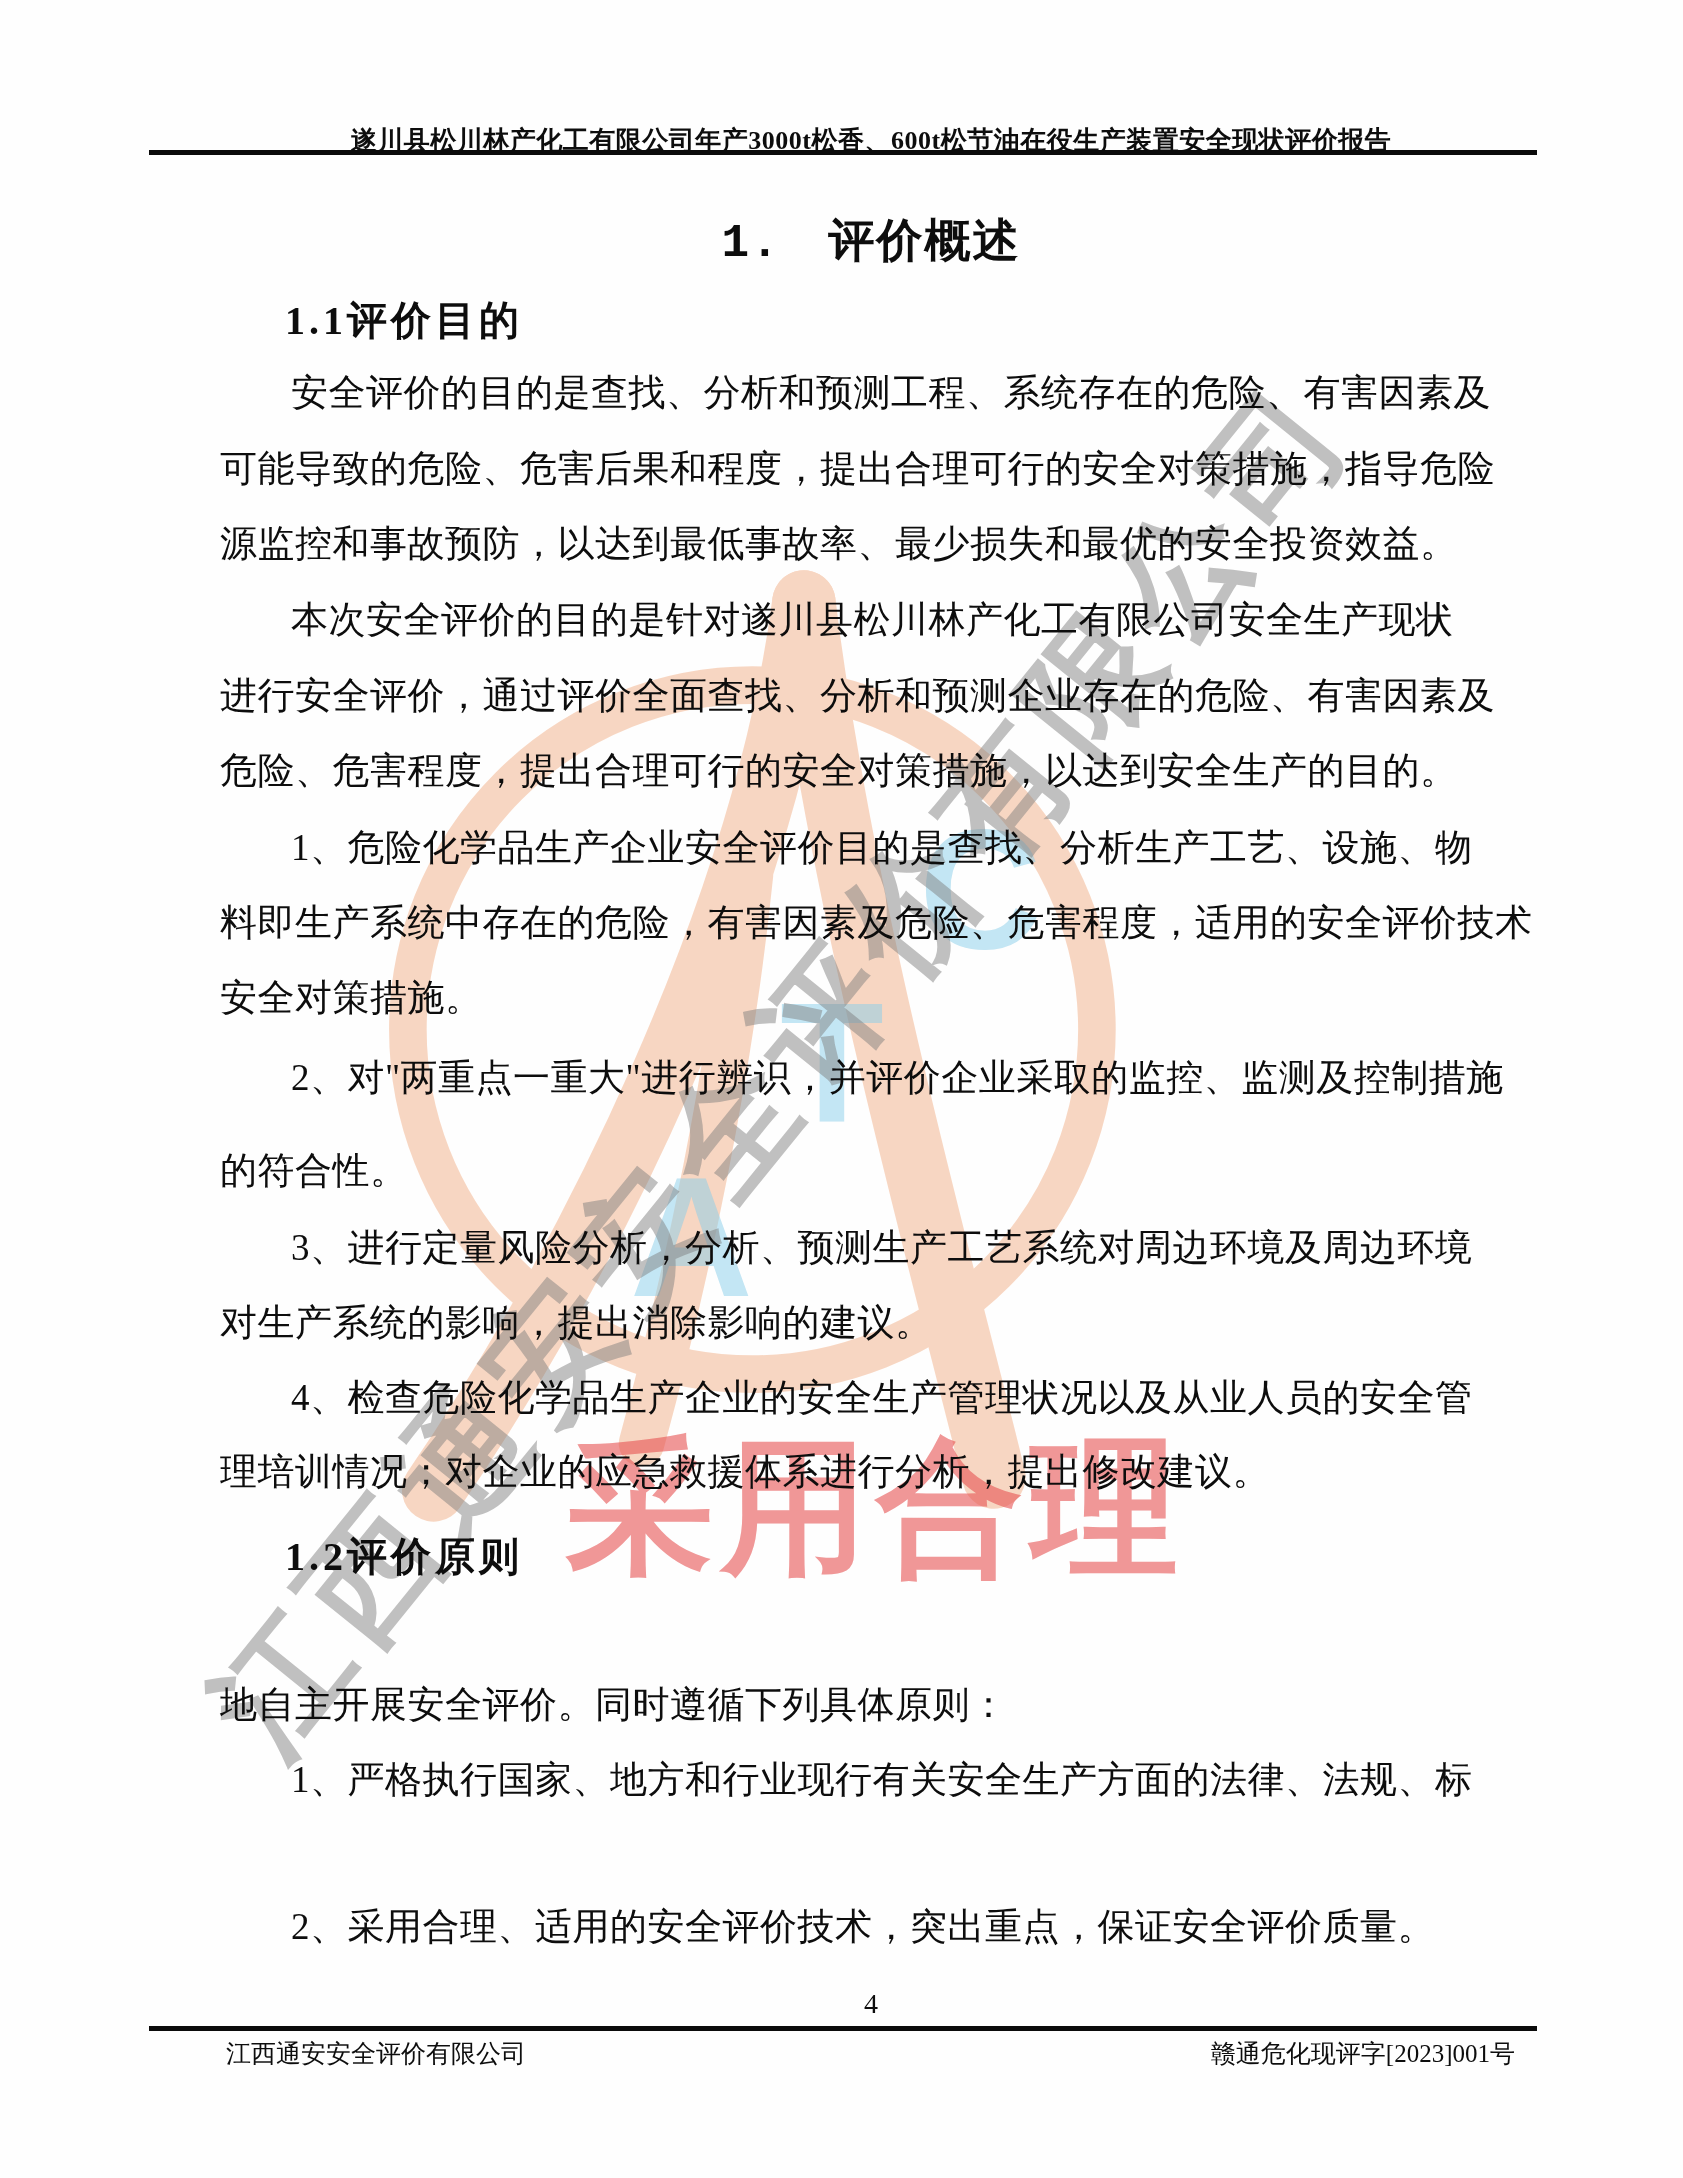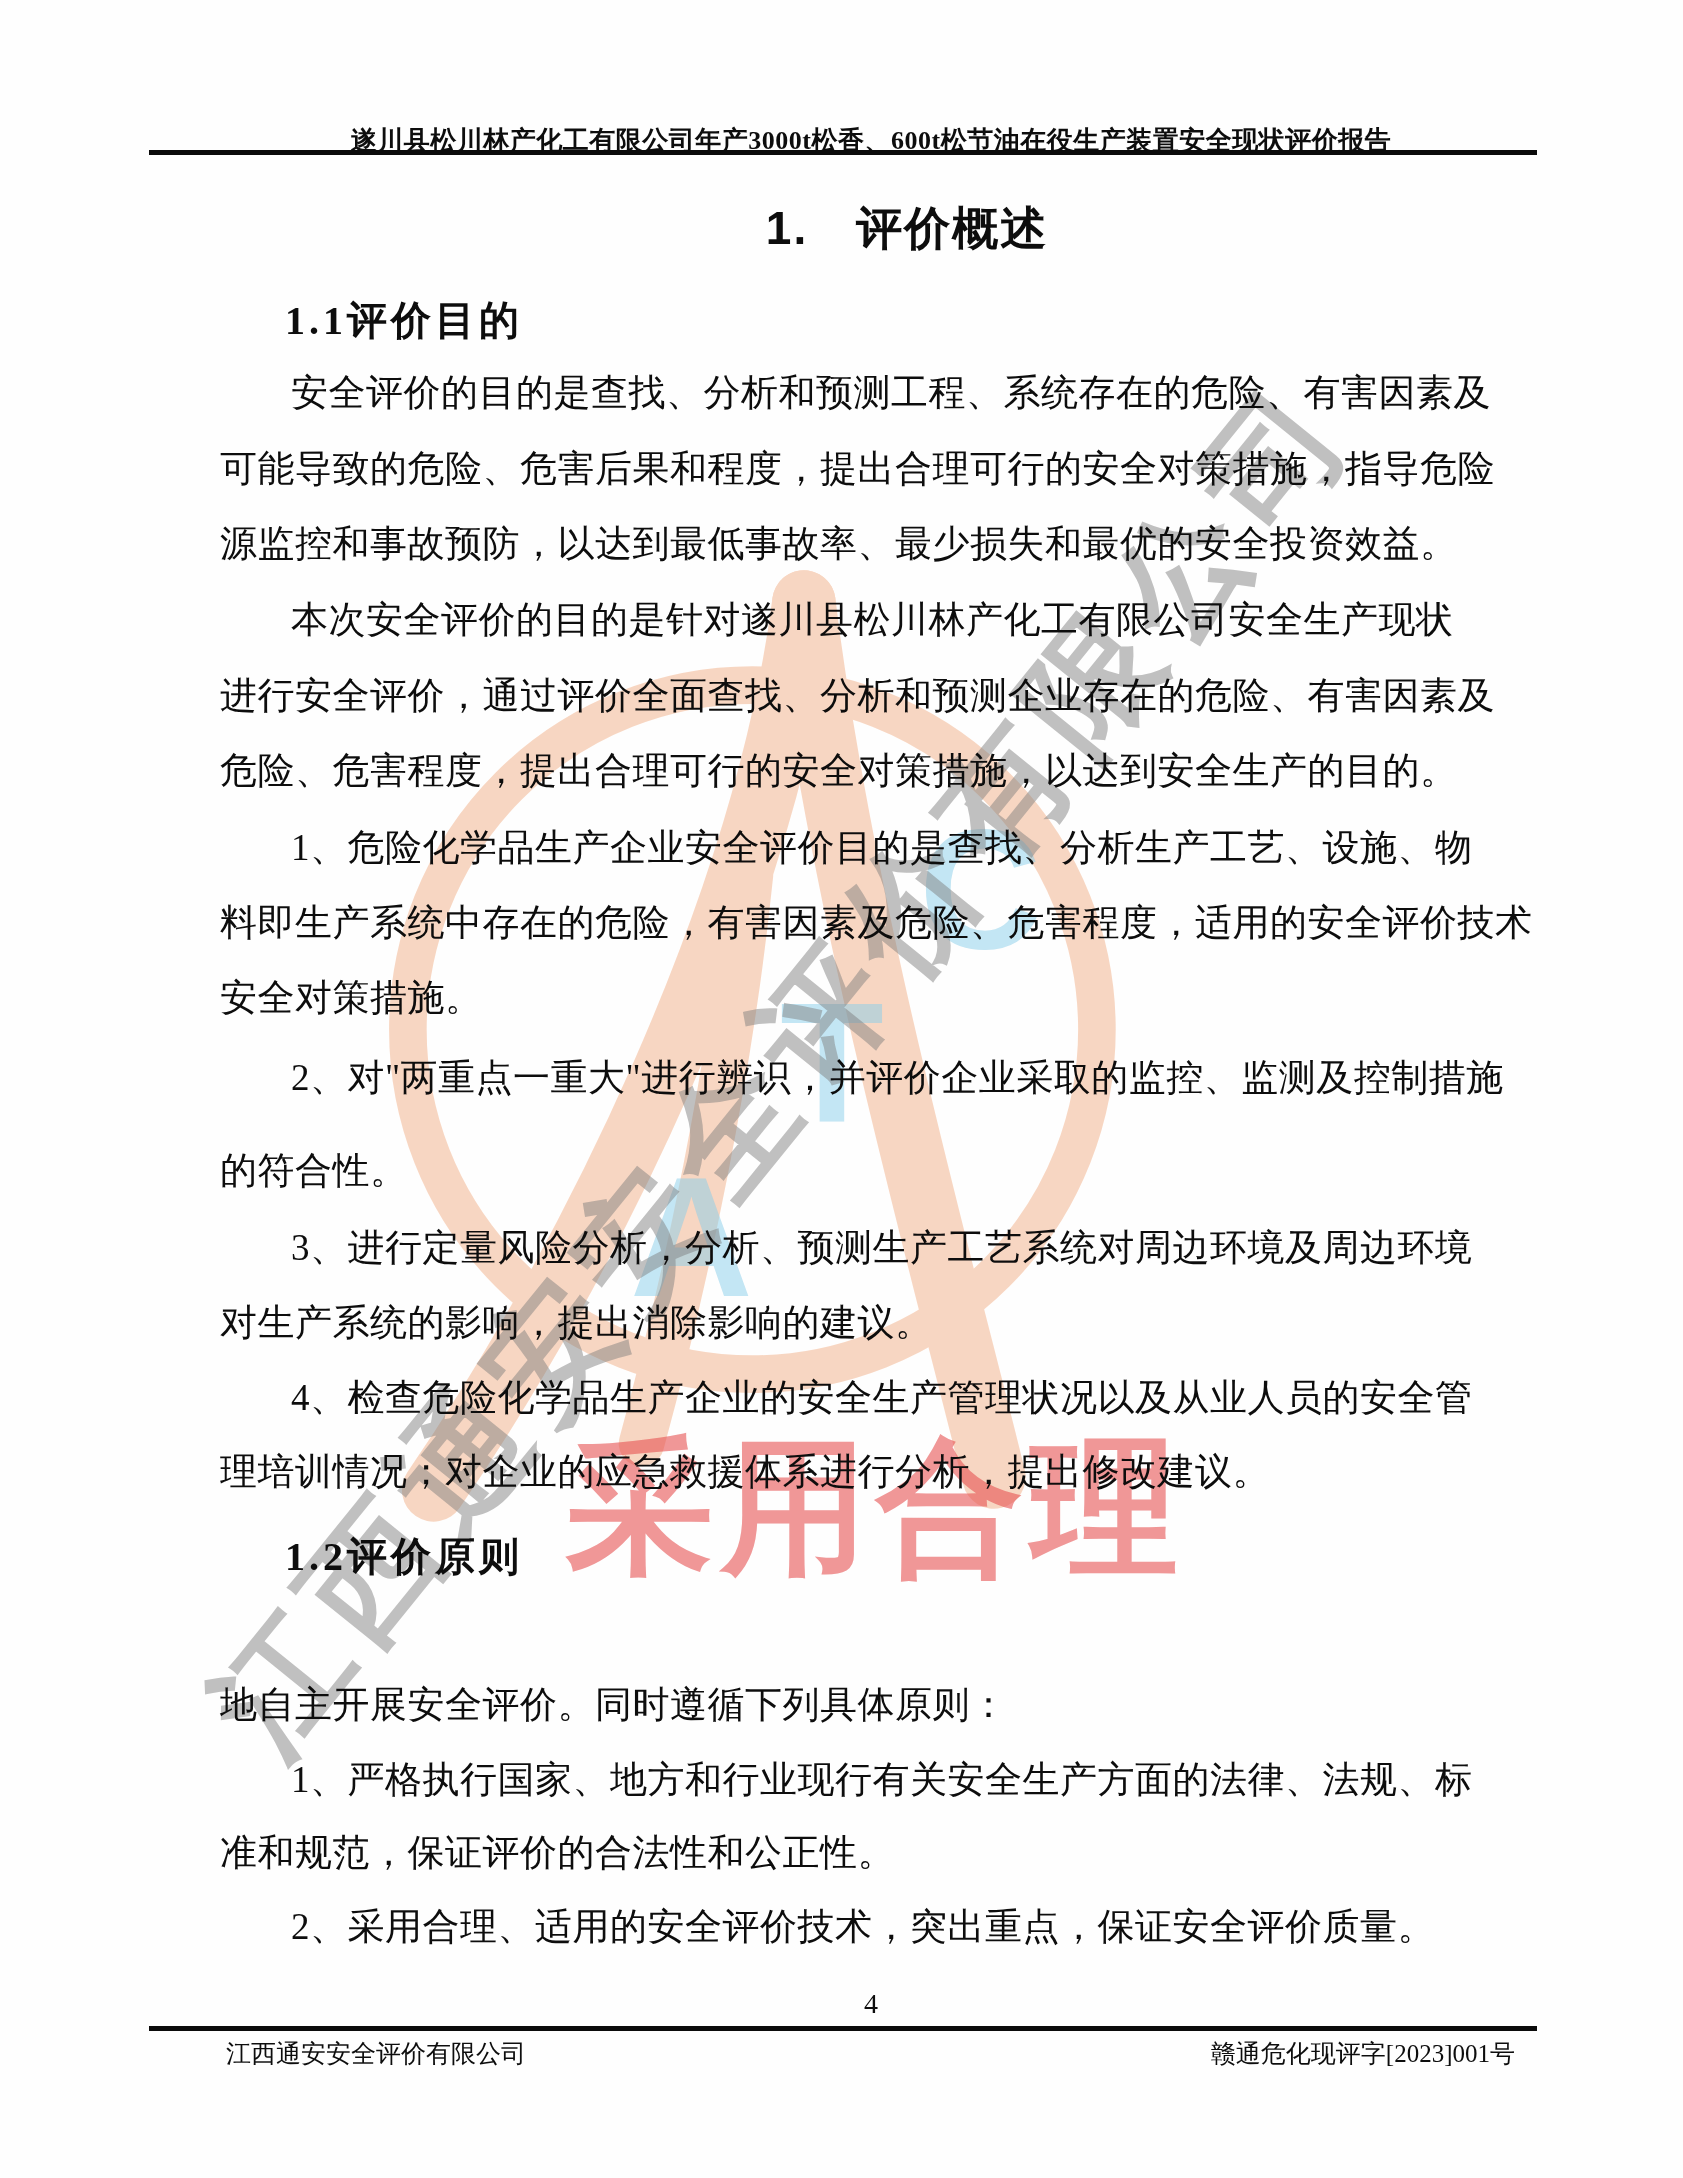--- a/index.html
+++ b/index.html
@@ -38,24 +38,24 @@
   
   .content{position:absolute;inset:0;z-index:2;}
   .header-line{
     position:absolute;left:871px;top:117px;transform:translateX(-50%);
     white-space:nowrap;font-weight:bold;font-size:26px;letter-spacing:0.5px;margin-top:6px;
   }
   .rule{position:absolute;left:149px;width:1388px;height:5px;background:#0b0b0b;}
   .rule-top{top:150px;}
   .rule-bottom{top:2026px;}
   .doc-title{
-    position:absolute;left:871px;top:198px;transform:translateX(-50%);
+    position:absolute;left:871px;top:210px;transform:translateX(-50%);
     white-space:nowrap;
-    font-family:Liberation Sans, sans-serif;
-    font-weight:bold;font-size:46px;letter-spacing:2px;margin-left:36px;
+    font-family:Liberation Mono, monospace;
+    font-weight:bold;font-size:46px;letter-spacing:2px;
   }
   .sec-heading{
     position:absolute;left:285px;
     white-space:nowrap;font-weight:bold;font-size:40px;letter-spacing:4px;margin-top:8px;
   }
   .sec-heading.h11{top:285px;}
   .sec-heading.h12{top:1521px;}
   .line{
     position:absolute;left:220px;
     white-space:nowrap;font-size:37px;letter-spacing:0.5px;
@@ -115,21 +115,20 @@
     <div class="line" style="top:1146px">的符合性。</div>
     <div class="line ind" style="top:1223px">3、进行定量风险分析，分析、预测生产工艺系统对周边环境及周边环境</div>
     <div class="line" style="top:1298px">对生产系统的影响，提出消除影响的建议。</div>
     <div class="line ind" style="top:1373px">4、检查危险化学品生产企业的安全生产管理状况以及从业人员的安全管</div>
     <div class="line" style="top:1447px">理培训情况；对企业的应急救援体系进行分析，提出修改建议。</div>
 
     <div class="sec-heading h12">1.2评价原则</div>
 
     <div class="line" style="top:1680px">地自主开展安全评价。同时遵循下列具体原则：</div>
     <div class="line ind" style="top:1755px">1、严格执行国家、地方和行业现行有关安全生产方面的法律、法规、标</div>
-    <div class="line" style="top:1828px">准和规范，保证评价的合法性和公正性。</div>
     <div class="line ind" style="top:1902px">2、采用合理、适用的安全评价技术，突出重点，保证安全评价质量。</div>
 
     <div class="page-num">4</div>
     <div class="rule rule-bottom"></div>
     <div class="footer-left">江西通安安全评价有限公司</div>
     <div class="footer-right">赣通危化现评字[2023]001号</div>
   </div>
 
 </div>
 

